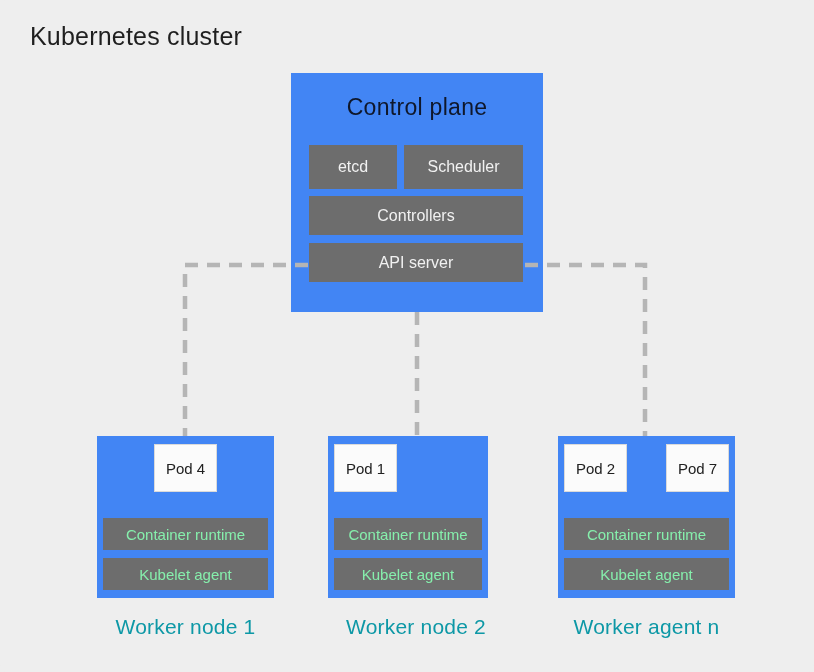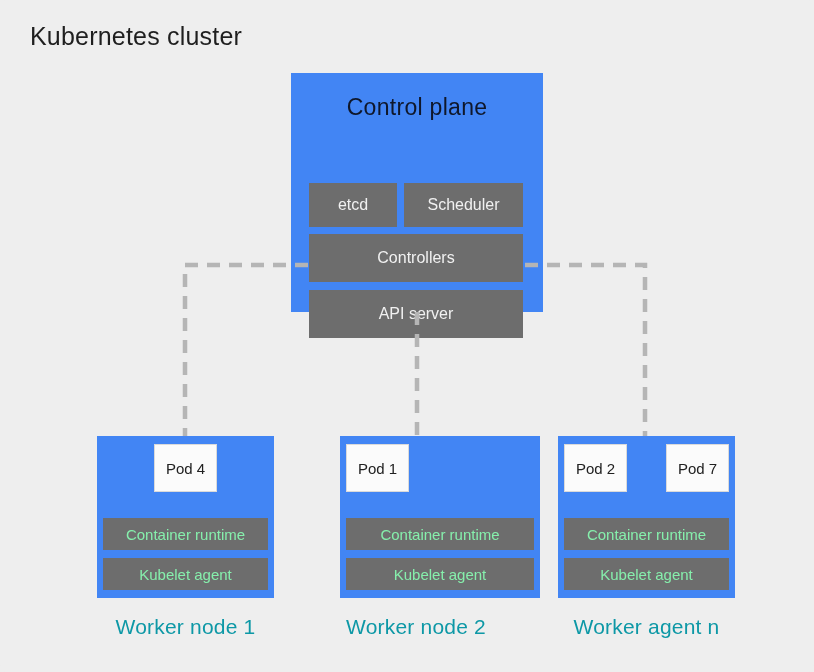--- a/index.html
+++ b/index.html
@@ -20,34 +20,34 @@
   .connectors path{fill:none; stroke:var(--dash); stroke-width:4.5; stroke-dasharray:13 9;}
 
   .control-plane{
     position:absolute; left:291px; top:73px; width:252px; height:239px;
     background:var(--blue); z-index:1;
   }
   .cp-title{
     margin-top:21px; text-align:center;
     font-size:23px; color:#0f172a; font-weight:400; letter-spacing:.3px;
   }
-  .cp-grid{position:absolute; left:18px; right:20px; top:72px;margin-top:38px;}
+  .cp-grid{position:absolute; left:18px; right:20px; top:72px;}
   .cp-row{display:flex; gap:7px; height:44px; margin-bottom:7px;}
   .comp{
     background:var(--gray); color:#f1f1f1; font-size:16px;
     display:flex; align-items:center; justify-content:center;
   }
   .comp.etcd{width:88px;}
   .comp.sched{flex:1;}
-  .comp.wide{height:48px; margin-bottom:8px;}
+  .comp.wide{height:39px; margin-bottom:8px;}
   .comp.wide:last-child{margin-bottom:0;}
 
   .node{position:absolute; top:436px; height:162px; background:var(--blue); z-index:2;}
   .node-1{left:97px;  width:177px;}
-  .node-2{left:340px; width:200px;padding-left:32px;}
+  .node-2{left:328px; width:160px;padding-left:32px;}
   .node-n{left:558px; width:177px;}
 
   .pods{position:absolute; top:8px; left:6px; right:6px; height:48px;
         display:flex; justify-content:space-between;}
   .pods.single{justify-content:center;}
   .pod{
     width:63px; height:48px; background:#fbfbfb; border:1px solid #dadada;
     color:#212121; font-size:15px;
     display:flex; align-items:center; justify-content:center;
   }

